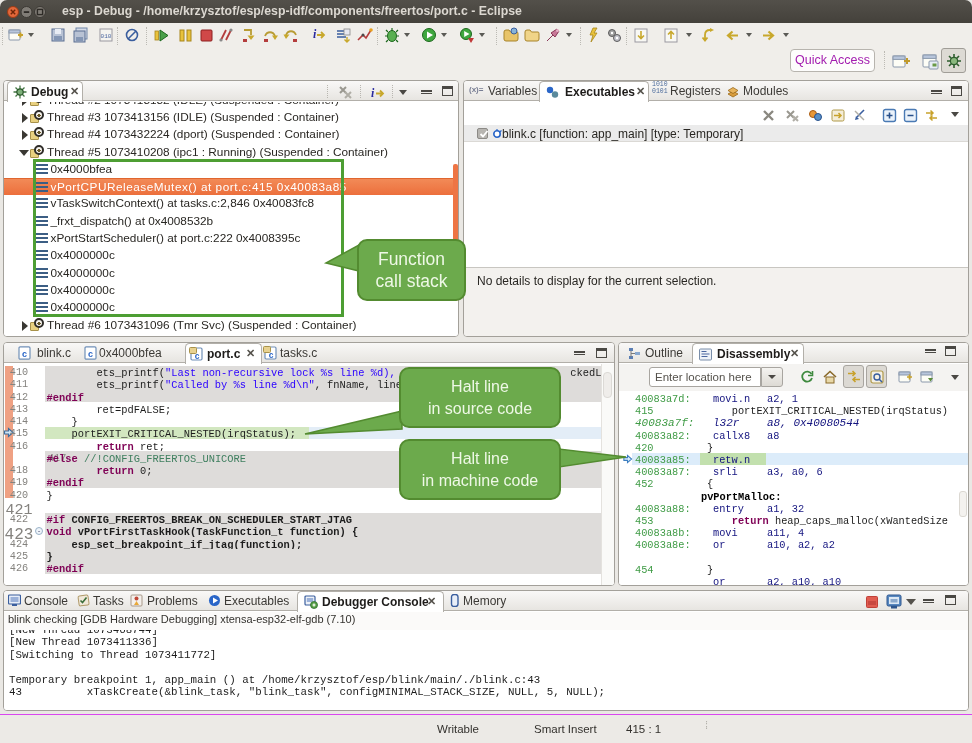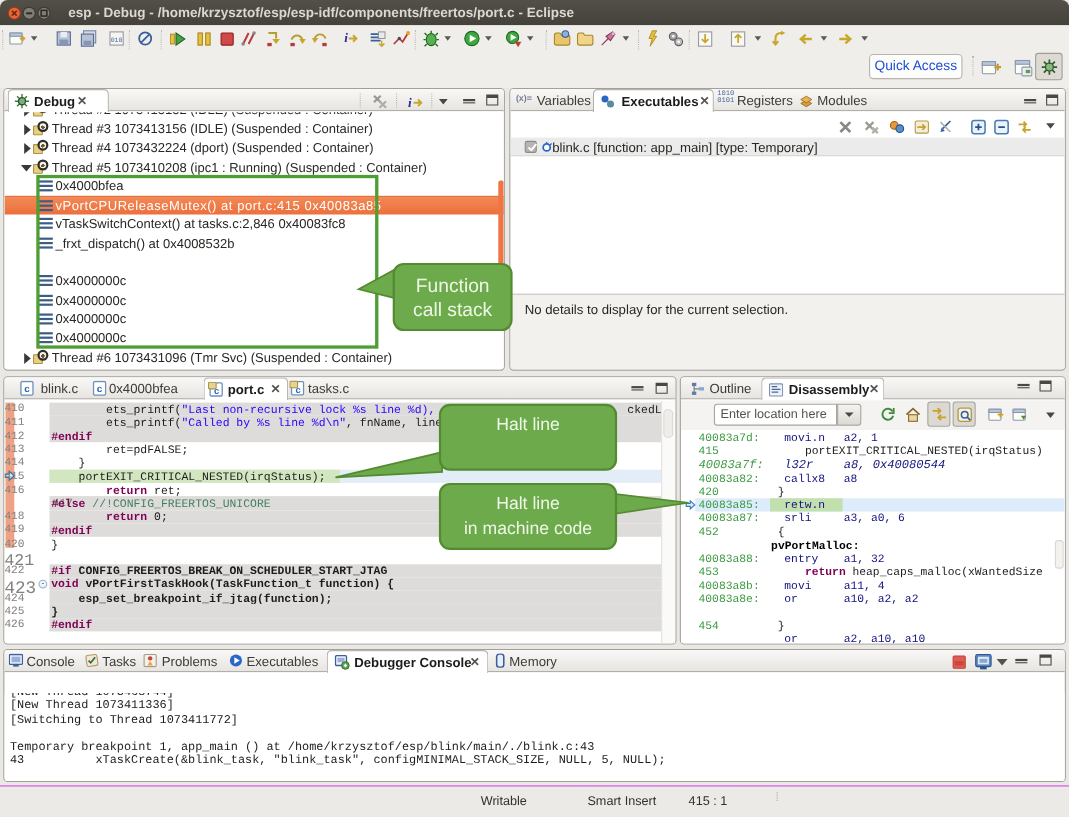--- a/index.html
+++ b/index.html
@@ -5,41 +5,41 @@
 * { margin:0; padding:0; box-sizing:border-box; }
 html,body { width:972px; height:743px; overflow:hidden; }
 body { position:relative; background:#eae8e4; font-family:"Liberation Sans", sans-serif; }
 .abs { position:absolute; }
 
 #titlebar { left:0; top:0; width:972px; height:23px; background:linear-gradient(#53504a,#44413b); border-radius:7px 7px 0 0; }
 #title-text { position:absolute; left:62px; top:4px; color:#dcd8d1; font-size:12.3px; font-weight:bold; }
 
 #toolbar { left:0; top:23px; width:972px; height:57px; background:#f0eeea; }
 .tsep { position:absolute; top:27px; width:0; height:18px; border-left:1px dotted #bcbab4; }
-#quick-access { position:absolute; left:790px; top:49px; width:85px; height:23px; background:#fdfdfc; border:1px solid #b7b4ae; border-radius:4px; color:#1d4ed8; font-size:12.5px; text-align:center; line-height:21px; }
+#quick-access { position:absolute; left:790px; top:49px; width:85px; height:23px; background:#fdfdfc; border:1px solid #b7b4ae; border-radius:4px; color:#a21caf; font-size:12.5px; text-align:center; line-height:21px; }
 
 .panel { position:absolute; background:#fff; border:1px solid #a3a09a; border-radius:4px; overflow:hidden; }
 .tabrow { position:absolute; left:0; top:0; right:0; height:20px; background:linear-gradient(#f9f8f7,#e7e5e1); border-bottom:1px solid #b2afa9; }
 .tab { position:absolute; top:0; height:20px; font-size:12px; color:#3c3a36; white-space:nowrap; }
 .tab.active { background:#fff; border:1px solid #b2afa9; border-bottom:none; border-radius:4.5px 4.5px 0 0; font-weight:bold; color:#1e1c1a; height:21px; }
 .tab span.lbl { position:absolute; top:3px; }
 .icon { position:absolute; }
 .minmax { position:absolute; }
 .closex { color:#55524c; font-size:11px; font-weight:bold; }
 
 .trow { position:absolute; left:0; right:0; height:17px; font-size:11.8px; color:#292723; white-space:nowrap; }
 .trow .txt { position:absolute; top:1px; }
 .sficon { position:absolute; width:13px; height:11px; }
 .sficon i { position:absolute; left:0; width:13px; height:2px; background:#3c5e84; }
 
 .mono { font-family:"Liberation Mono", monospace; }
 .kw { color:#7f0055; font-weight:bold; }
 .str { color:#2a00ff; }
 .cmt { color:#3f7f5f; }
-.ln { position:absolute; left:0; width:30px; text-align:left; color:#84827e; }
+.ln { position:absolute; left:0; width:30px; text-align:center; color:#84827e; }
 
 .callout { position:absolute; background:#6caa4c; border:2px solid #538b30; border-radius:10px; color:#eef8e6; text-align:center; }
 .co-arrow { position:absolute; }
 </style>
 </head>
 <body>
 
 <div id="titlebar" class="abs"></div>
 <svg class="abs" style="left:0;top:0;" width="120" height="23" viewBox="0 0 120 23">
   <circle cx="13" cy="12" r="5.5" fill="#e2673a" stroke="#9c3b16" stroke-width="1"></circle>
@@ -205,21 +205,21 @@
 <div class="abs" style="left:941px; top:48px; width:25px; height:25px; background:#dddad4; border:1px solid #a09d97; border-radius:3px;"></div>
 <svg class="abs" style="left:945px; top:52px;" width="18" height="18" viewBox="0 0 18 18">
   <g stroke="#2e5e2e" stroke-width="1.6">
       <path d="M9 2 L9 16 M2 9 L16 9 M4 4 L14 14 M14 4 L4 14"></path>
     </g>
   <circle cx="9" cy="9" r="3.6" fill="#8ab87e" stroke="#2e5e2e" stroke-width="1.2"></circle>
 </svg>
 
 <div class="panel" id="debug-panel" style="left:3px; top:80px; width:456px; height:257px;">
   <div class="tabrow"></div>
-  <div class="tab active" style="left:3px; width:92px;">
+  <div class="tab active" style="left:3px; width:76px;">
     <svg class="icon" style="left:5px;top:3px;" width="14" height="14" viewBox="0 0 14 14">
       <g stroke="#447744" stroke-width="1.3">
           <path d="M7 0.5 L7 13.5 M0.5 7 L13.5 7 M2.5 2.5 L11.5 11.5 M11.5 2.5 L2.5 11.5"></path>
         </g>
       <circle cx="7" cy="7" r="3.2" fill="#7eb07a" stroke="#295629" stroke-width="1.2"></circle>
     </svg>
     <span class="lbl" style="left:23px;">Debug</span>
     <span class="closex" style="position:absolute;left:62px;top:3px;">✕</span>
   </div>
   <svg class="abs" style="left:334px;top:4px;" width="15" height="15" viewBox="0 0 15 15">
@@ -285,20 +285,28 @@
         </span>
         <span class="txt" style="left:46.5px;">vTaskSwitchContext() at tasks.c:2,846 0x40083fc8</span>
       </div>
       <div class="trow" style="top:111px;">
         <span class="sficon" style="left:31px; top:3px;">
           <i style="top:0;"></i>
           <i style="top:4px;"></i>
           <i style="top:8px;"></i>
         </span>
         <span class="txt" style="left:46.5px;">_frxt_dispatch() at 0x4008532b</span>
+      </div>
+      <div class="trow" style="top:128px;">
+        <span class="sficon" style="left:31px; top:3px;">
+          <i style="top:0;"></i>
+          <i style="top:4px;"></i>
+          <i style="top:8px;"></i>
+        </span>
+        <span class="txt" style="left:46.5px;">xPortStartScheduler() at port.c:222 0x4008395c</span>
       </div>
       <div class="trow" style="top:145px;">
         <span class="sficon" style="left:31px; top:3px;">
           <i style="top:0;"></i>
           <i style="top:4px;"></i>
           <i style="top:8px;"></i>
         </span>
         <span class="txt" style="left:46.5px;">0x4000000c</span>
       </div>
       <div class="trow" style="top:163px;">
@@ -693,20 +701,23 @@
     </svg>
     <svg class="abs" style="left:882px;top:3px;" width="16" height="16" viewBox="0 0 16 16">
       <rect x="1" y="1" width="14" height="11" rx="1.5" fill="#5888c0" stroke="#2e568e" stroke-width="1"></rect>
       <rect x="3" y="3" width="10" height="7" fill="#dde8f4"></rect>
       <rect x="4.5" y="5" width="7" height="3.5" fill="#8aa8cc"></rect>
       <rect x="5" y="12" width="6" height="2.5" fill="#2e568e"></rect>
     </svg>
     <div class="abs" style="left:902px;top:8px;width:0;height:0;border-left:5px solid transparent;border-right:5px solid transparent;border-top:6px solid #55524c;"></div>
     <div class="abs" style="left:919px;top:8px;width:11px;height:4px;border-top:2px solid #4a4844;border-bottom:1px solid #4a4844;"></div>
     <div class="abs" style="left:941px;top:4px;width:11px;height:10px;border:1.5px solid #4a4844;border-top:3.5px solid #4a4844;"></div>
+  <div id="console-title" style="position:absolute; left:0; top:21px; right:0; height:18px; background:#fbfaf9;">
+    <span style="position:absolute; left:4px; top:1px; font-size:11px; color:#35332f;">blink checking [GDB Hardware Debugging] xtensa-esp32-elf-gdb (7.10)</span>
+  </div>
   <div id="console-body" style="position:absolute; left:0; top:39px; right:0; bottom:0; background:#fff; overflow:hidden;">
       <div class="mono" style="position:absolute;left:5px;top:-6px;font-size:10.8px;color:#1c1c1c;white-space:pre;">[New Thread 1073468744]</div>
       <div class="mono" style="position:absolute;left:5px;top:6.4px;font-size:10.8px;color:#1c1c1c;white-space:pre;">[New Thread 1073411336]</div>
       <div class="mono" style="position:absolute;left:5px;top:18.8px;font-size:10.8px;color:#1c1c1c;white-space:pre;">[Switching to Thread 1073411772]</div>
       <div class="mono" style="position:absolute;left:5px;top:31.200000000000003px;font-size:10.8px;color:#1c1c1c;white-space:pre;"></div>
       <div class="mono" style="position:absolute;left:5px;top:43.6px;font-size:10.8px;color:#1c1c1c;white-space:pre;">Temporary breakpoint 1, app_main () at /home/krzysztof/esp/blink/main/./blink.c:43</div>
       <div class="mono" style="position:absolute;left:5px;top:56px;font-size:10.8px;color:#1c1c1c;white-space:pre;">43          xTaskCreate(&amp;blink_task, "blink_task", configMINIMAL_STACK_SIZE, NULL, 5, NULL);</div>
     </div>
 </div>
 
@@ -725,20 +736,21 @@
 <div class="callout" style="left:357px; top:239px; width:109px; height:62px; z-index:51; font-size:17.5px;">
   <div style="margin-top:8px; line-height:21px;">Function</div>
   <div style="line-height:23px;">call stack</div>
 </div>
 
 <svg class="co-arrow" style="left:300px; top:408px; z-index:50;" width="105" height="32" viewBox="0 0 105 32">
   <polygon points="102,3 102,21 5,26" fill="#6caa4c" stroke="#538b30" stroke-width="1.5"></polygon>
 </svg>
 <div class="callout" style="left:399px; top:367px; width:162px; height:61px; z-index:51; font-size:16px;">
   <div style="margin-top:7px; line-height:21px;">Halt line</div>
+  <div style="line-height:23px;">in source code</div>
 </div>
 
 <svg class="co-arrow" style="left:556px; top:443px; z-index:50;" width="74" height="30" viewBox="0 0 74 30">
   <polygon points="3,6 3,24 70,14" fill="#6caa4c" stroke="#538b30" stroke-width="1.5"></polygon>
 </svg>
 <div class="callout" style="left:399px; top:439px; width:162px; height:61px; z-index:51; font-size:16px;">
   <div style="margin-top:7px; line-height:21px;">Halt line</div>
   <div style="line-height:23px;">in machine code</div>
 </div>
 

